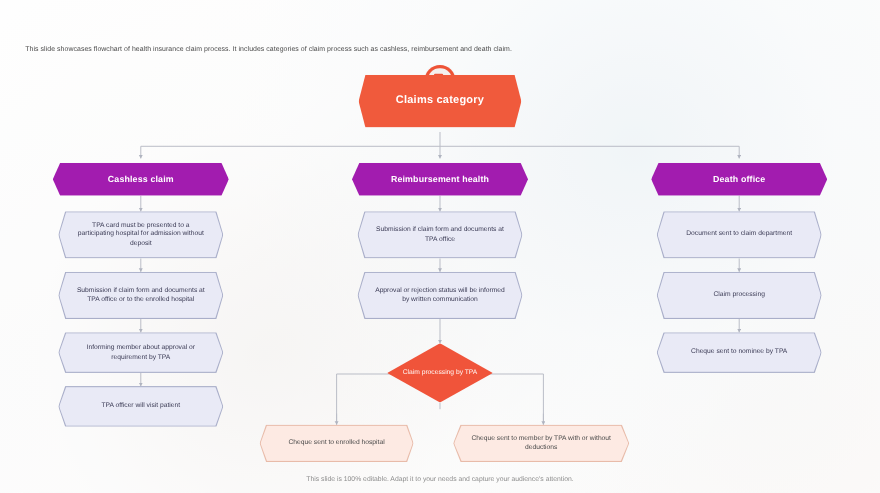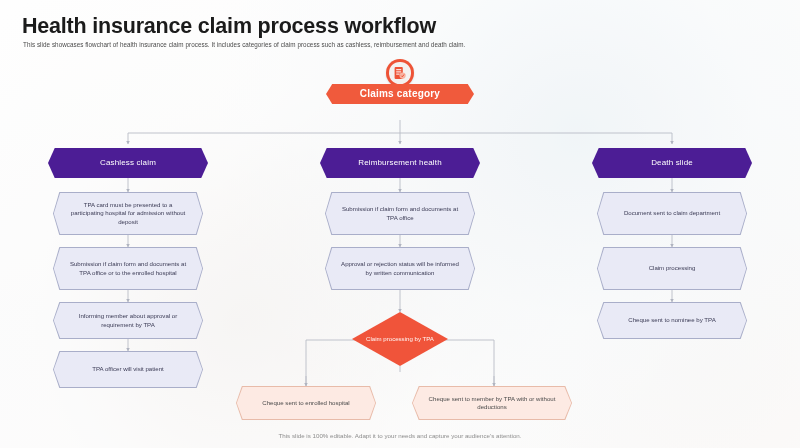--- a/index.html
+++ b/index.html
@@ -85,24 +85,24 @@
   .hex-top {
     background: #f05a3c;
     color: #ffffff;
     font-size: 10px;
     font-weight: bold;
     letter-spacing: .2px;
   }
 
   
   .hex-cat {
-    background: #4c1d95;
+    background: #a21caf;
     color: #ffffff;
     font-size: 8px;
-    font-weight: normal;
+    font-weight: bold;
     letter-spacing: .15px;
   }
 
   
   .hex-wrap {
     position: absolute;
   }
   .hex-wrap .ring {
     position: absolute;
     inset: 0;
@@ -162,21 +162,20 @@
   }
 </style>
 </head>
 <body>
 
 <div id="bg-photo"></div>
 <div id="bg-veil"></div>
 
 <div id="canvas">
 
-  <div class="title">Health insurance claim process workflow</div>
   <div class="subtitle">This slide showcases flowchart of health insurance claim process. It includes categories of claim process such as cashless, reimbursement  and death claim.</div>
 
   <svg id="wires" width="800" height="448" viewBox="0 0 800 448">
     <defs>
       <marker id="arw" markerWidth="5" markerHeight="5" refX="3.4" refY="2" orient="auto">
         <path d="M0,0 L3.6,2 L0,4 z" fill="#b0b4c0"></path>
       </marker>
     </defs>
     <g stroke="#b9bcc6" stroke-width="0.9" fill="none">
 
@@ -216,32 +215,32 @@
         <rect x="1.6" y="1" width="8.2" height="12" rx="1" fill="#ee5336"></rect>
         <rect x="3.2" y="3.2" width="5" height="1" fill="#ffffff"></rect>
         <rect x="3.2" y="5.4" width="5" height="1" fill="#ffffff"></rect>
         <rect x="3.2" y="7.6" width="3.4" height="1" fill="#ffffff"></rect>
         <circle cx="9.6" cy="9.6" r="3.1" fill="#f8b3a1"></circle>
         <path d="M8.2,9.7 L9.3,10.8 L11.1,8.5" stroke="#ee5336" stroke-width="1" fill="none"></path>
       </svg>
     </div>
   </div>
 
-  <div class="hex hex-top" style="left:326px; top:84px; width:148px; height:20px;">
+  <div class="hex hex-top" style="left:326px; top:68px; width:148px; height:48px;">
     <span>Claims category</span>
   </div>
 
   <div class="hex hex-cat" style="left:48px; top:148px; width:160px; height:30px;">
     <span>Cashless claim</span>
   </div>
   <div class="hex hex-cat" style="left:320px; top:148px; width:160px; height:30px;">
     <span>Reimbursement  health</span>
   </div>
   <div class="hex hex-cat" style="left:592px; top:148px; width:160px; height:30px;">
-    <span>Death slide</span>
+    <span>Death office</span>
   </div>
 
   <div class="hex-wrap" style="left:53px; top:192px; width:150px; height:43px;">
     <div class="ring"></div>
     <div class="face">TPA card must be presented  to a participating hospital for admission without deposit</div>
   </div>
   <div class="hex-wrap" style="left:53px; top:247px; width:150px; height:43px;">
     <div class="ring"></div>
     <div class="face">Submission if claim form and documents at TPA office or to the enrolled hospital</div>
   </div>

